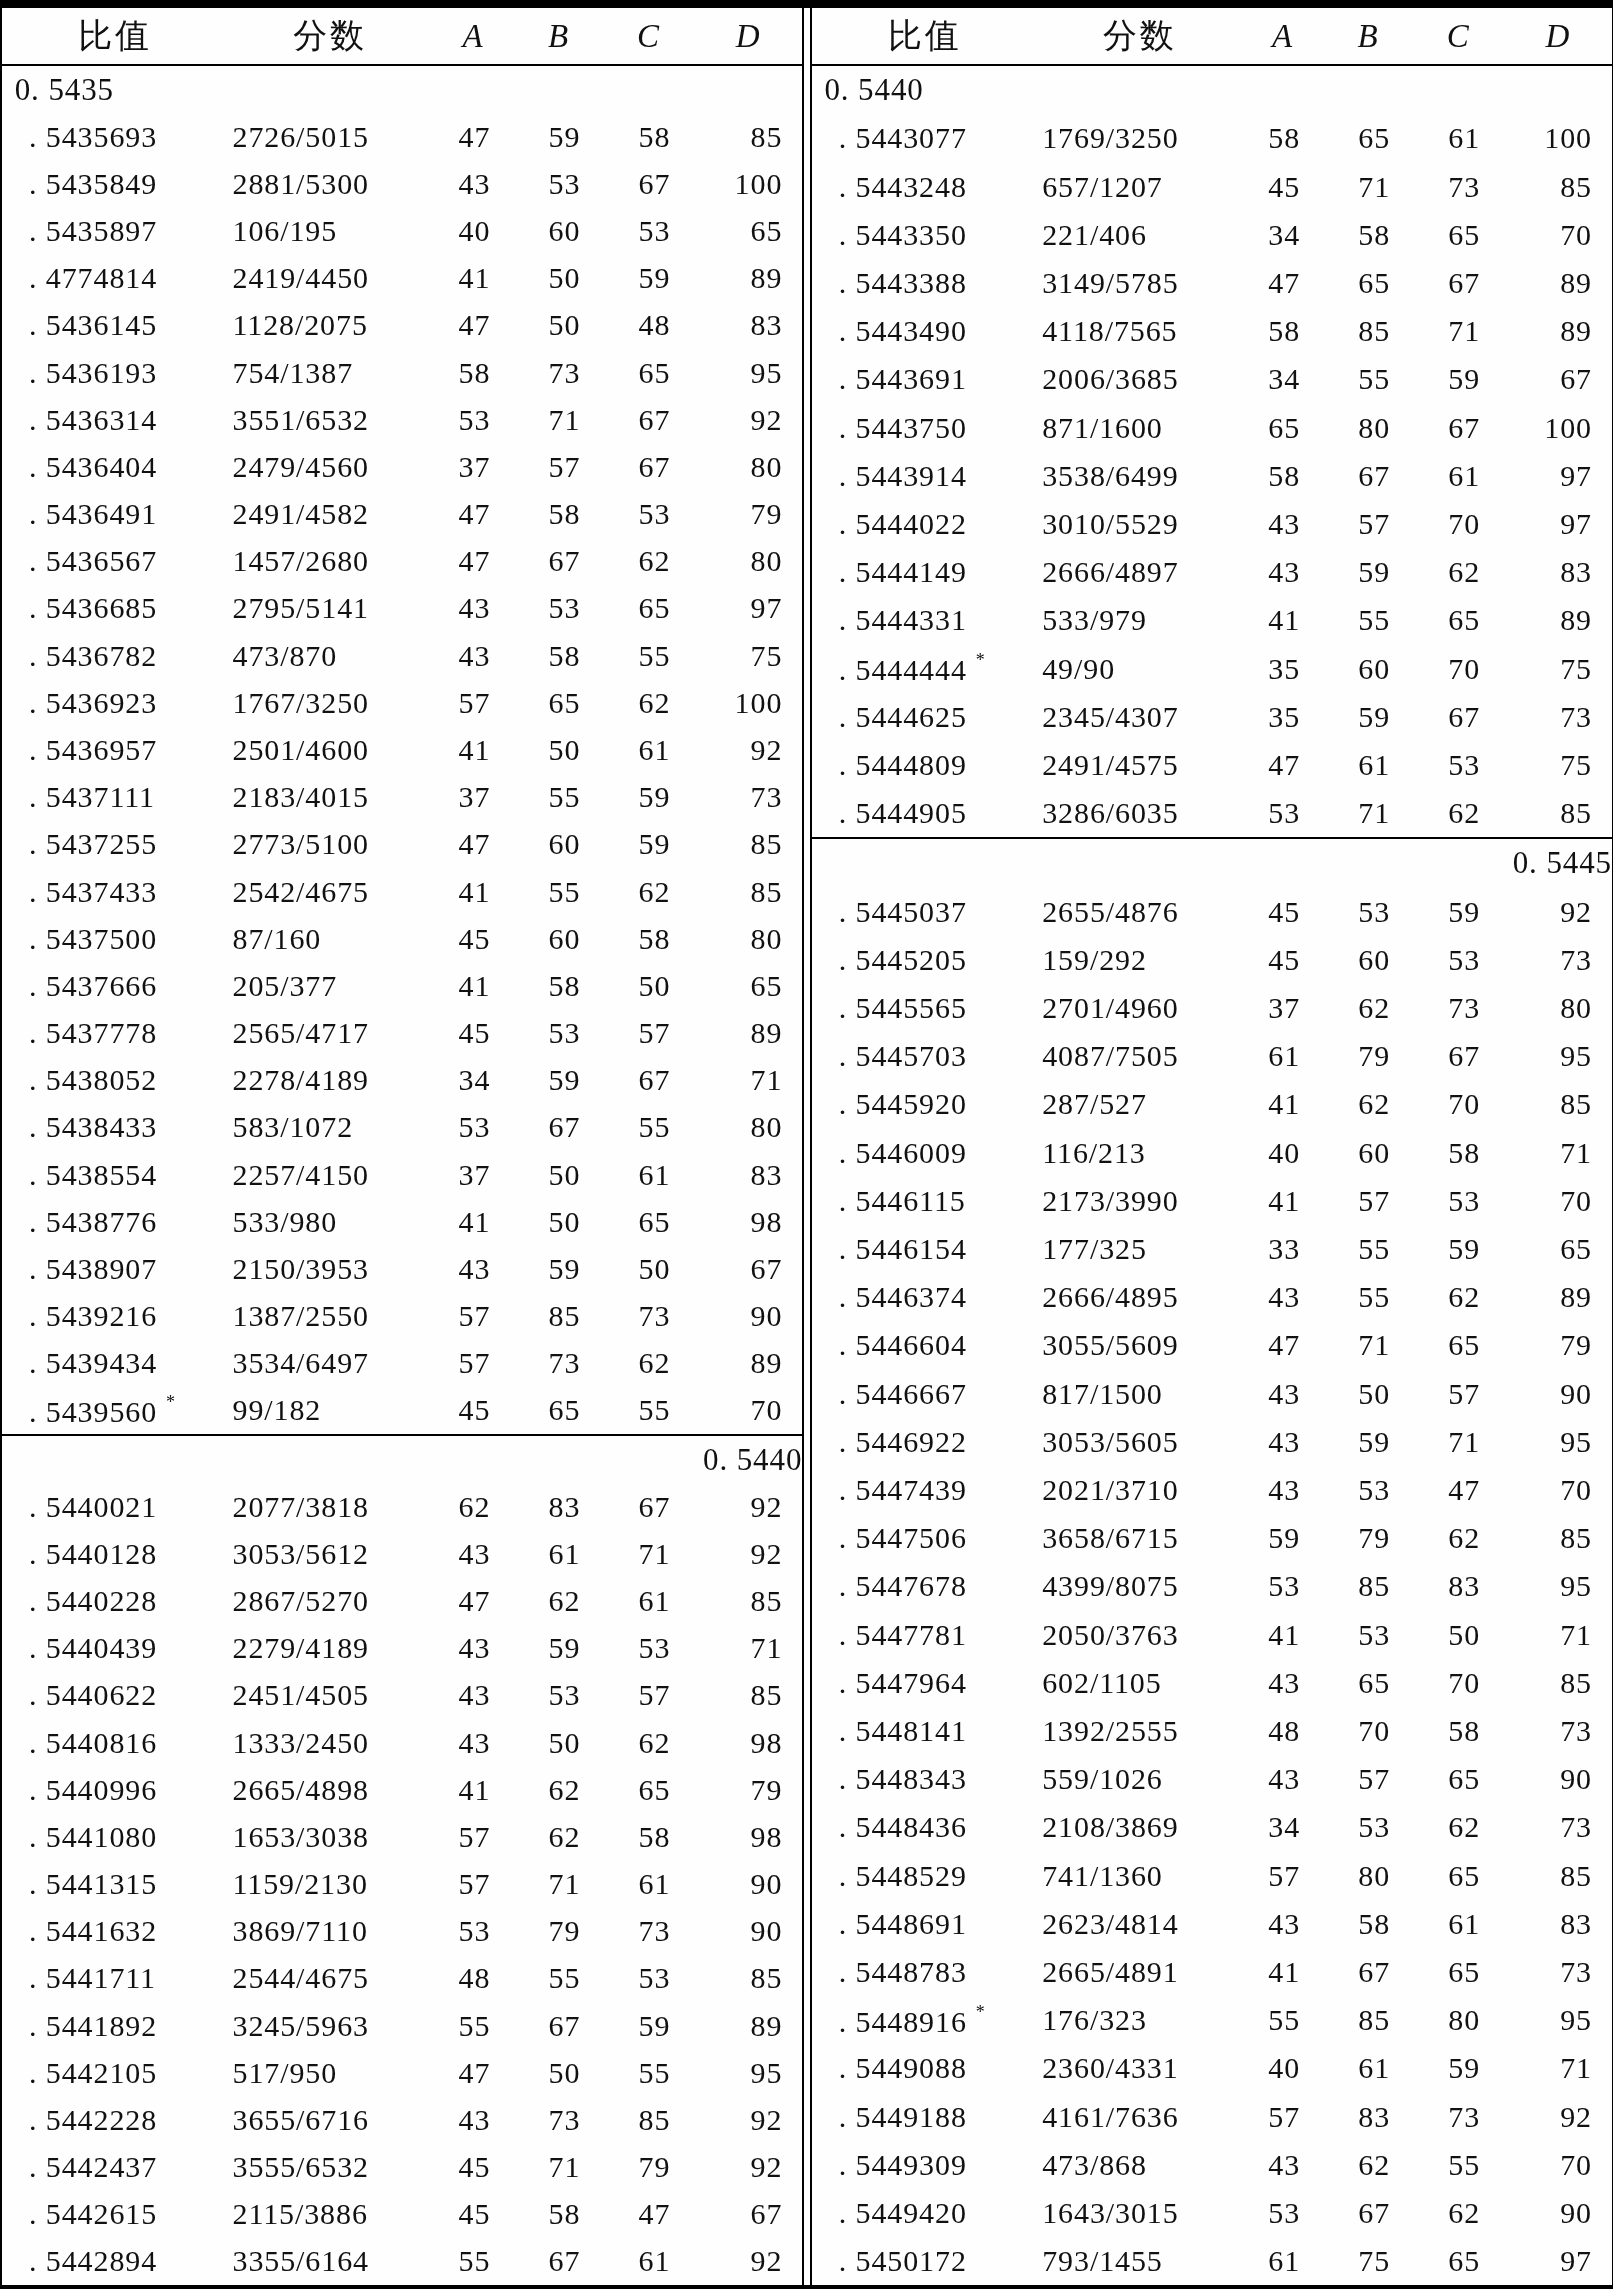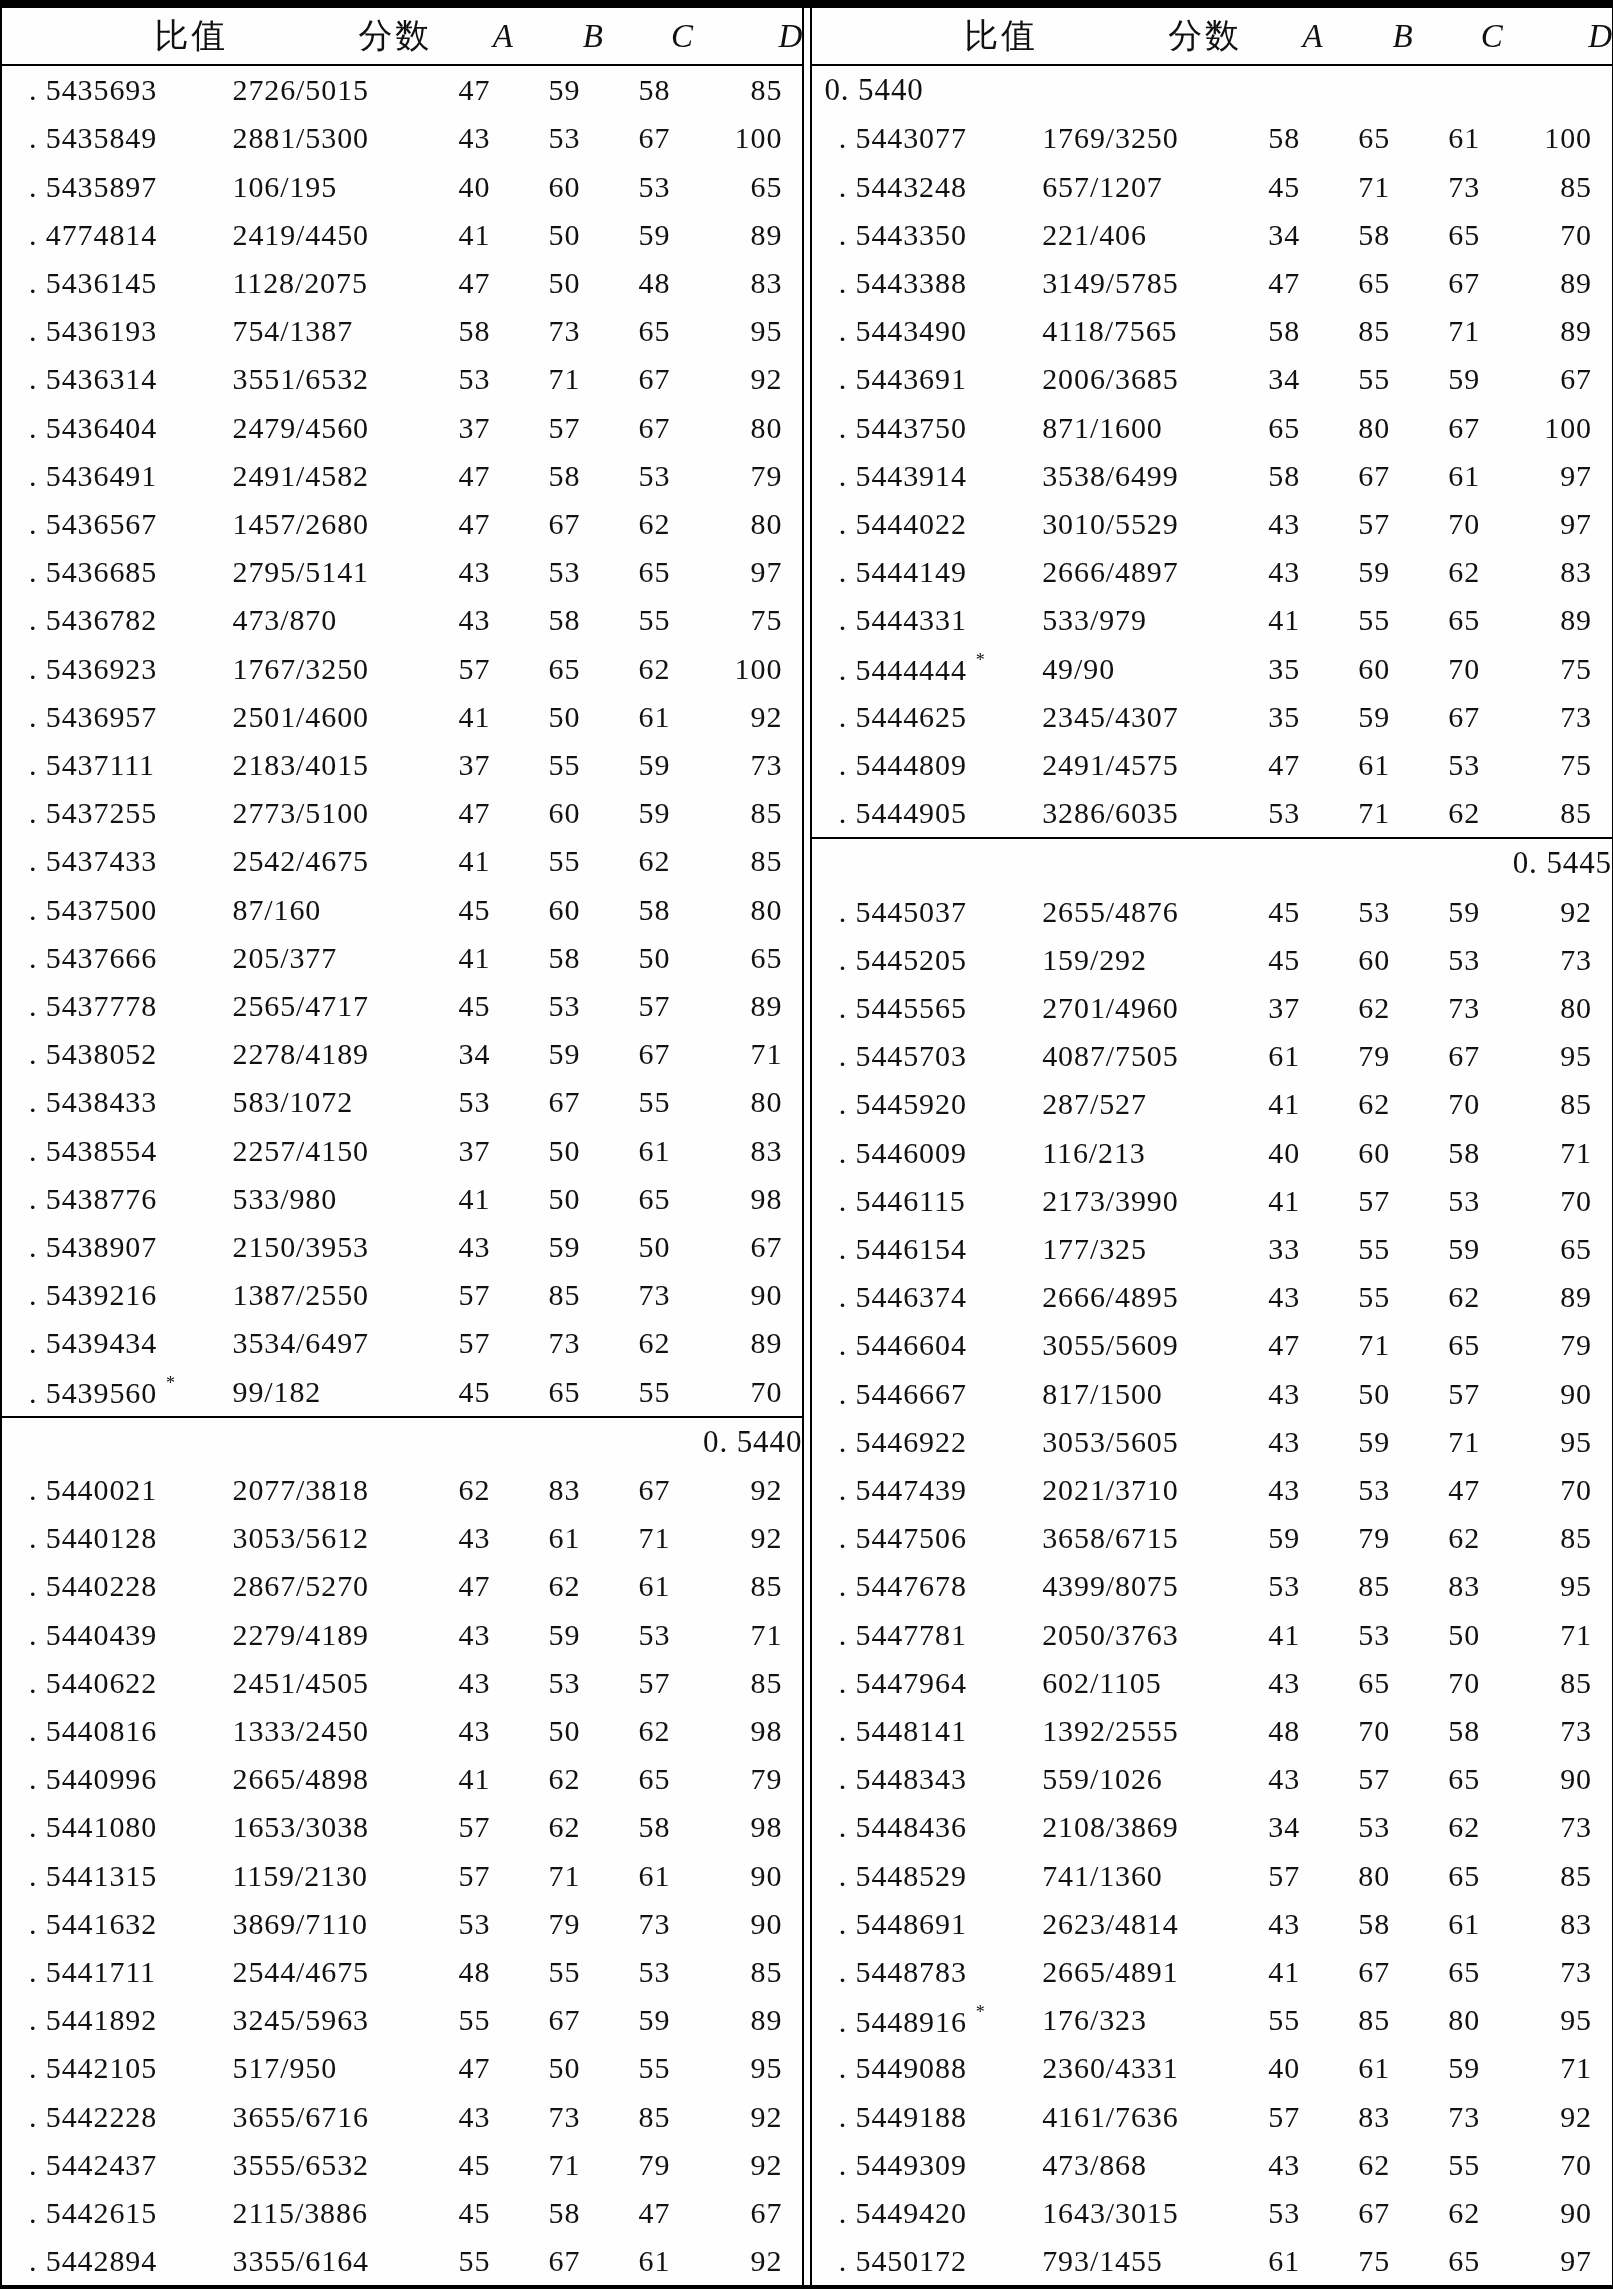--- a/index.html
+++ b/index.html
@@ -40,21 +40,21 @@
     border-right: 2.7px solid #000;
     background: #fff;
   }
   .hdr {
     flex: 0 0 56px;
     border-bottom: 2.7px solid #000;
     display: grid;
     grid-template-columns: 226px 204px 81px 90px 90px 1fr;
     align-items: center;
   }
-  .hdr .h { text-align: right; }
+  .hdr .h { text-align: center; }
   .h-cjk { font-size: 34px; letter-spacing: 2.7px; }
   .h-var { font-style: italic; font-size: 33px; }
   .rows {
     flex: 1 1 auto;
     display: flex;
     flex-direction: column;
   }
   .row {
     flex: 1 1 0;
     display: grid;
@@ -89,20 +89,23 @@
   <div class="panel">
     <div class="hdr">
       <div class="h h-cjk">比值</div>
       <div class="h h-cjk">分数</div>
       <div class="h h-var">A</div>
       <div class="h h-var">B</div>
       <div class="h h-var">C</div>
       <div class="h h-var">D</div>
     </div>
     <div class="rows">
+        <div class="row group">
+          <div class="cell">0. 5435</div>
+        </div>
         <div class="row data">
           <div class="cell c-ratio"><span>. 5435693</span></div>
           <div class="cell c-frac">2726/5015</div>
           <div class="cell c-a">47</div>
           <div class="cell c-b">59</div>
           <div class="cell c-c">58</div>
           <div class="cell c-d">85</div>
         </div>
         <div class="row data">
           <div class="cell c-ratio"><span>. 5435849</span></div>

